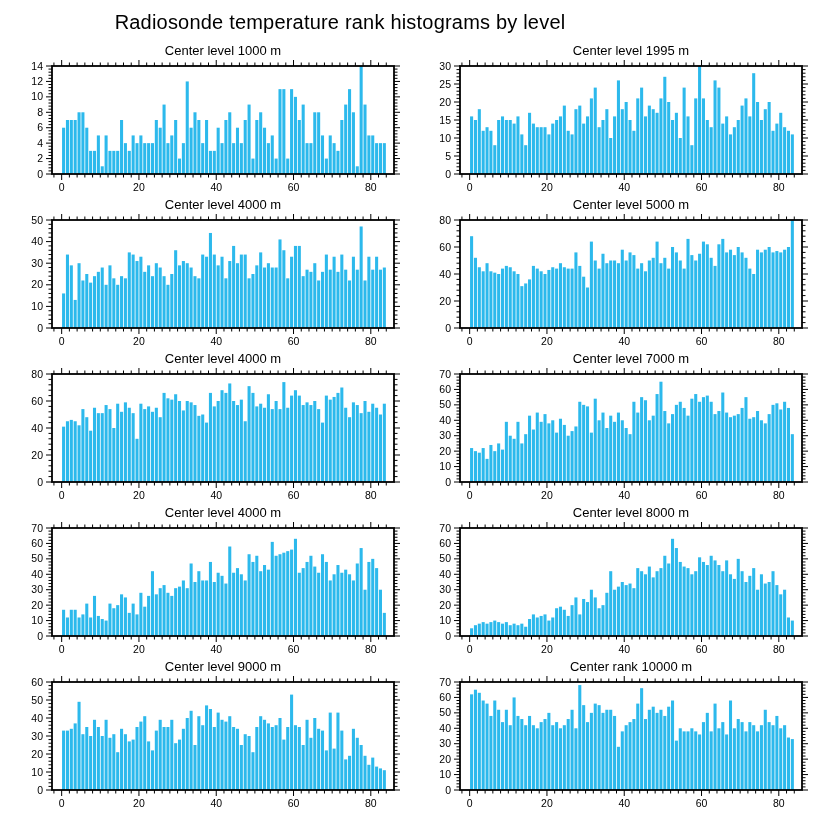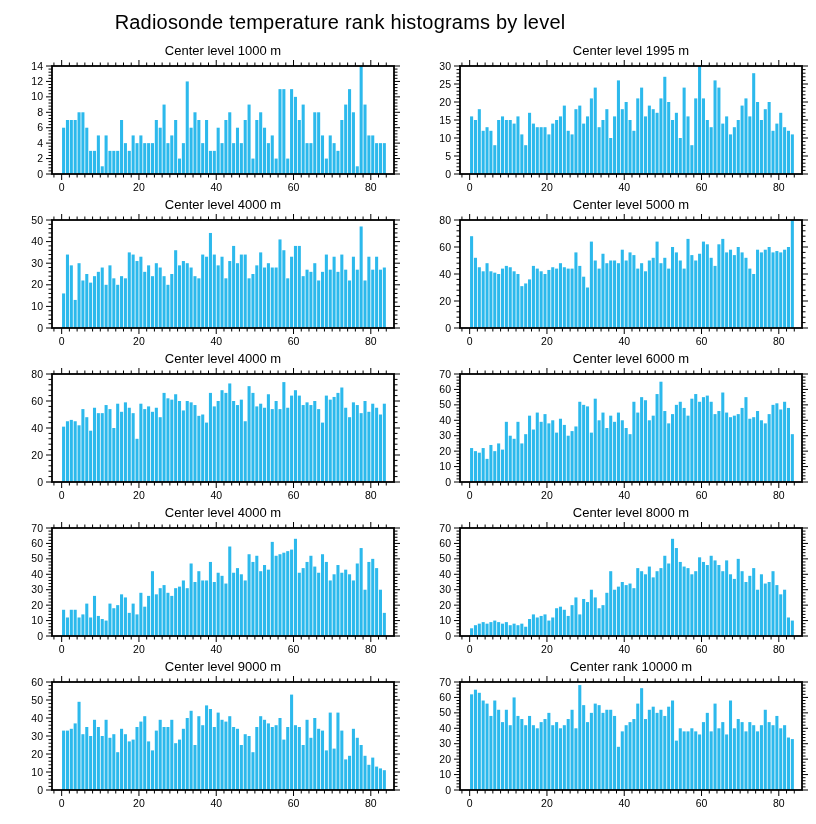--- a/index.html
+++ b/index.html
@@ -1259,21 +1259,21 @@
           <text x="370.81" y="133" text-anchor="middle">80</text>
           <text x="43" y="119.50" text-anchor="end">0</text>
           <text x="43" y="92.50" text-anchor="end">20</text>
           <text x="43" y="65.50" text-anchor="end">40</text>
           <text x="43" y="38.50" text-anchor="end">60</text>
           <text x="43" y="11.50" text-anchor="end">80</text>
         </g>
       </svg>
   </figure>
   <figure class="panel">
-    <figcaption>Center level 6000 m</figcaption>
+    <figcaption>Center level 7000 m</figcaption>
     <svg width="408" height="140" viewBox="0 0 408 140">
         <g>
           <rect x="62.06" y="82.06" width="3.06" height="33.94" fill="#2CB9EC"></rect>
           <rect x="65.93" y="85.14" width="3.06" height="30.86" fill="#2CB9EC"></rect>
           <rect x="69.79" y="86.69" width="3.06" height="29.31" fill="#2CB9EC"></rect>
           <rect x="73.65" y="82.06" width="3.06" height="33.94" fill="#2CB9EC"></rect>
           <rect x="77.52" y="92.86" width="3.06" height="23.14" fill="#2CB9EC"></rect>
           <rect x="81.38" y="78.97" width="3.06" height="37.03" fill="#2CB9EC"></rect>
           <rect x="85.25" y="85.14" width="3.06" height="30.86" fill="#2CB9EC"></rect>
           <rect x="89.11" y="77.43" width="3.06" height="38.57" fill="#2CB9EC"></rect>

